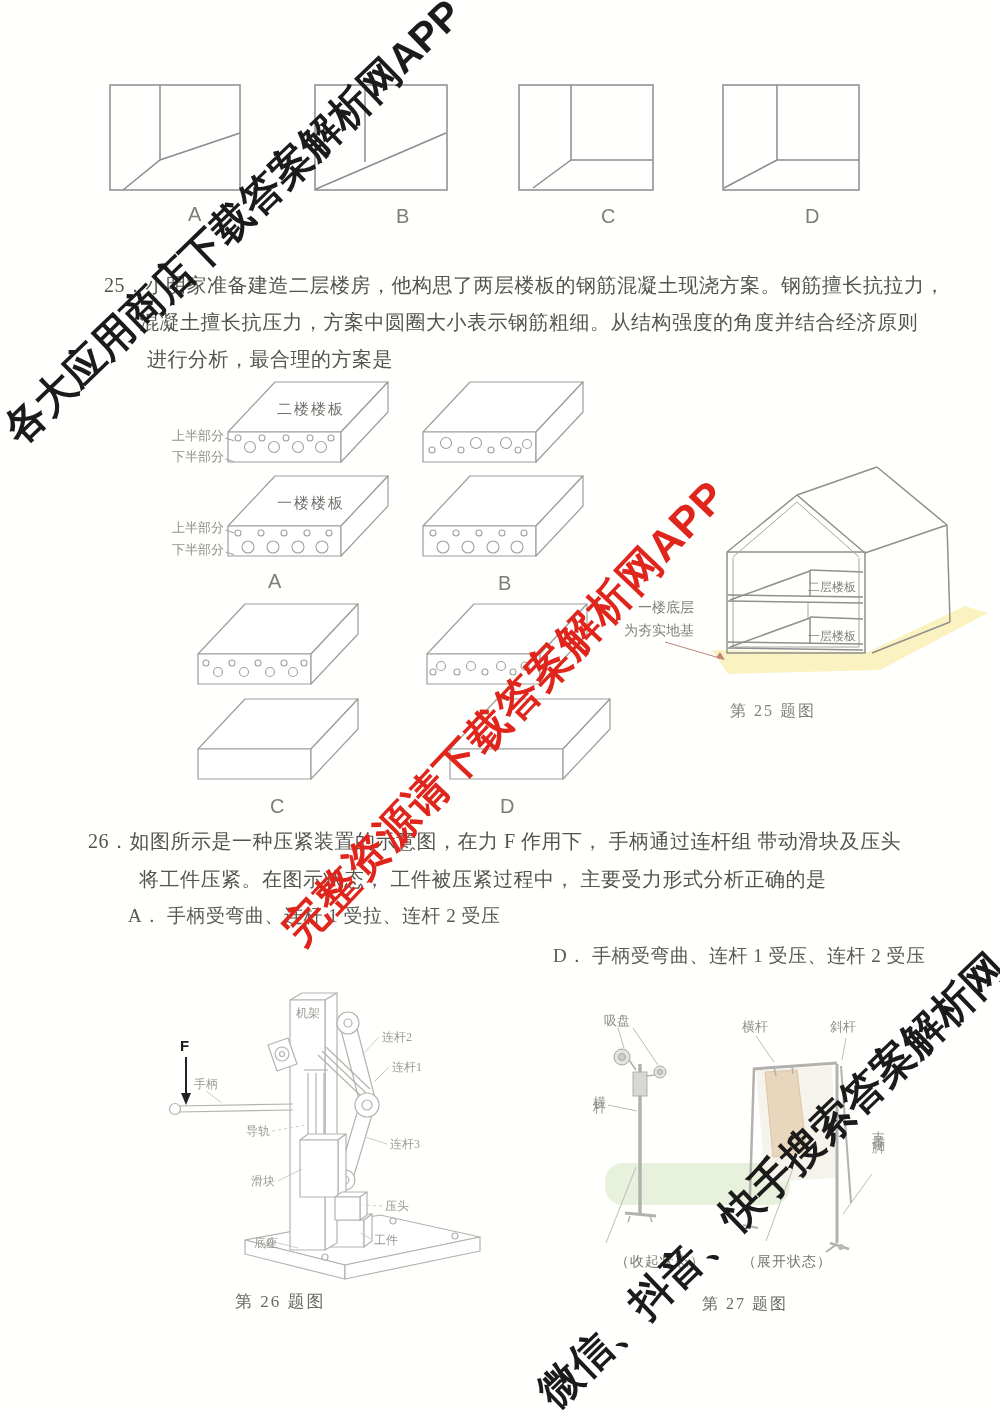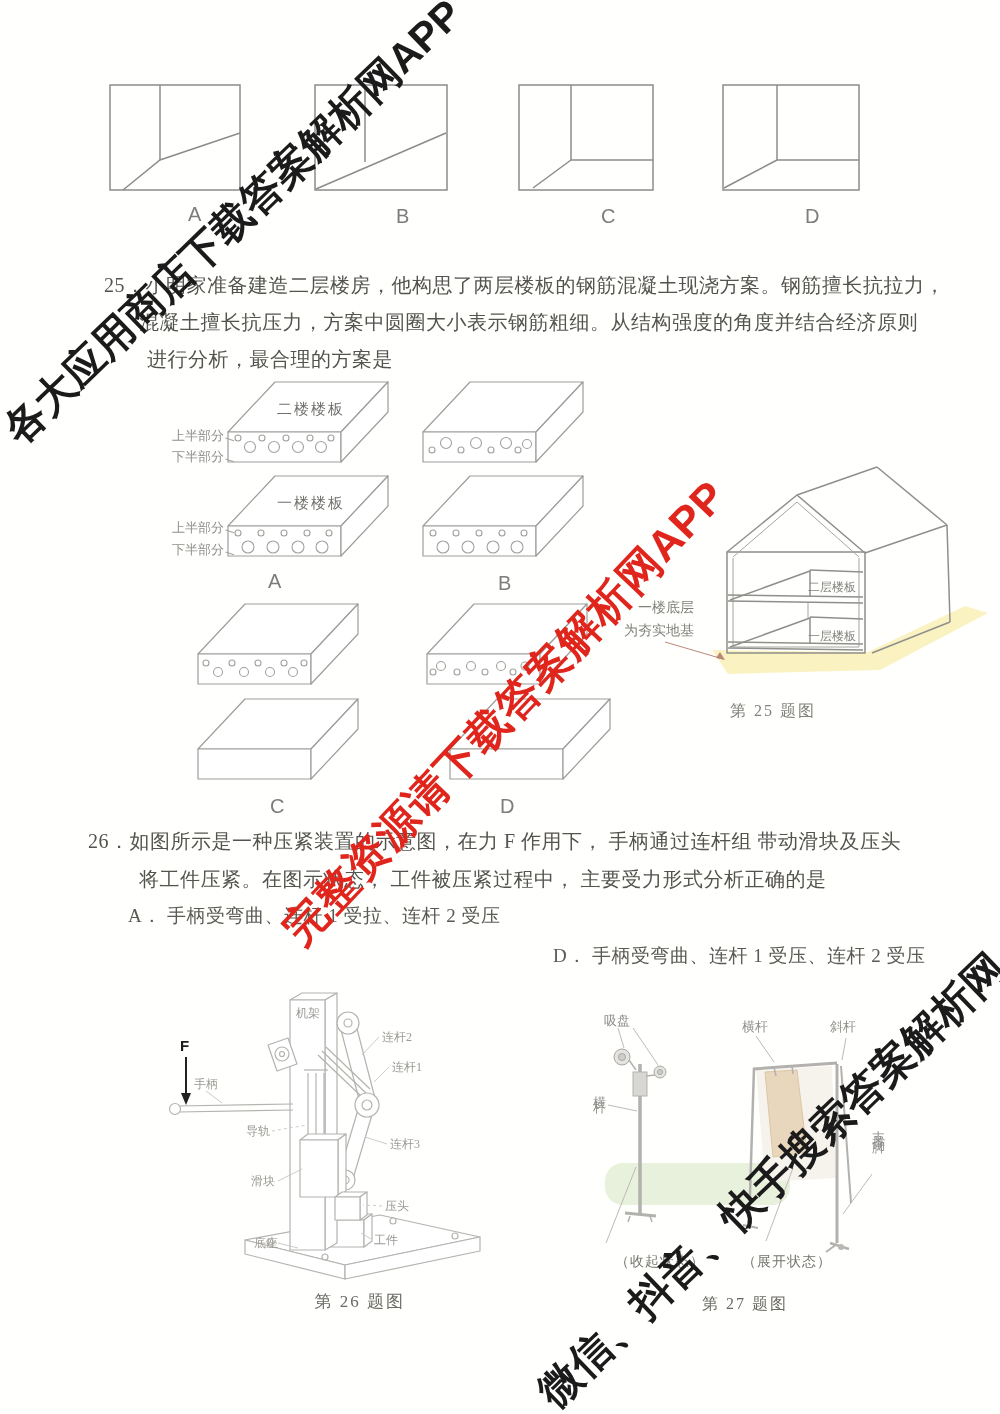--- a/index.html
+++ b/index.html
@@ -14,21 +14,21 @@
             font-size:20px; }
   .half-label { position:absolute; font-size:13px; color:#8f8f8b; white-space:nowrap;
                 font-family:"Liberation Serif", serif; }
   .half-label::after { content:""; display:inline-block; width:9px; height:5px;
                        border-bottom:1px solid #a5a4a0; transform:rotate(18deg); margin-left:2px; }
   .flabel { position:absolute; font-family:"Liberation Serif", serif; color:#8e8d89;
             font-size:13px; white-space:nowrap; }
   .vlabel { position:absolute; writing-mode:vertical-rl; text-orientation:upright;
             font-family:"Liberation Serif", serif; color:#8e8d89; font-size:13px; letter-spacing:5px; }
   .caption { position:absolute; font-family:"Liberation Serif", serif; color:#6b6a65;
-             font-size:17px; letter-spacing:2px; text-align:right; }
+             font-size:17px; letter-spacing:2px; text-align:left; }
   .footer { position:absolute; left:0; top:1356px; width:1000px; text-align:center;
             font-size:16px; color:#73726c; letter-spacing:2px; }
 
   svg.fig { position:absolute; overflow:visible; }
 
   .viewbox rect, .viewbox line, .viewbox polyline { stroke:#8c8c8c; stroke-width:1.5; fill:none; }
 
   .slab polygon { fill:#ffffff; stroke:#9d9d9a; stroke-width:1.2; stroke-linejoin:round; }
   .slab text { font-size:15px; fill:#71706b; text-anchor:middle; letter-spacing:2px;
                font-family:"Liberation Serif", serif; }

